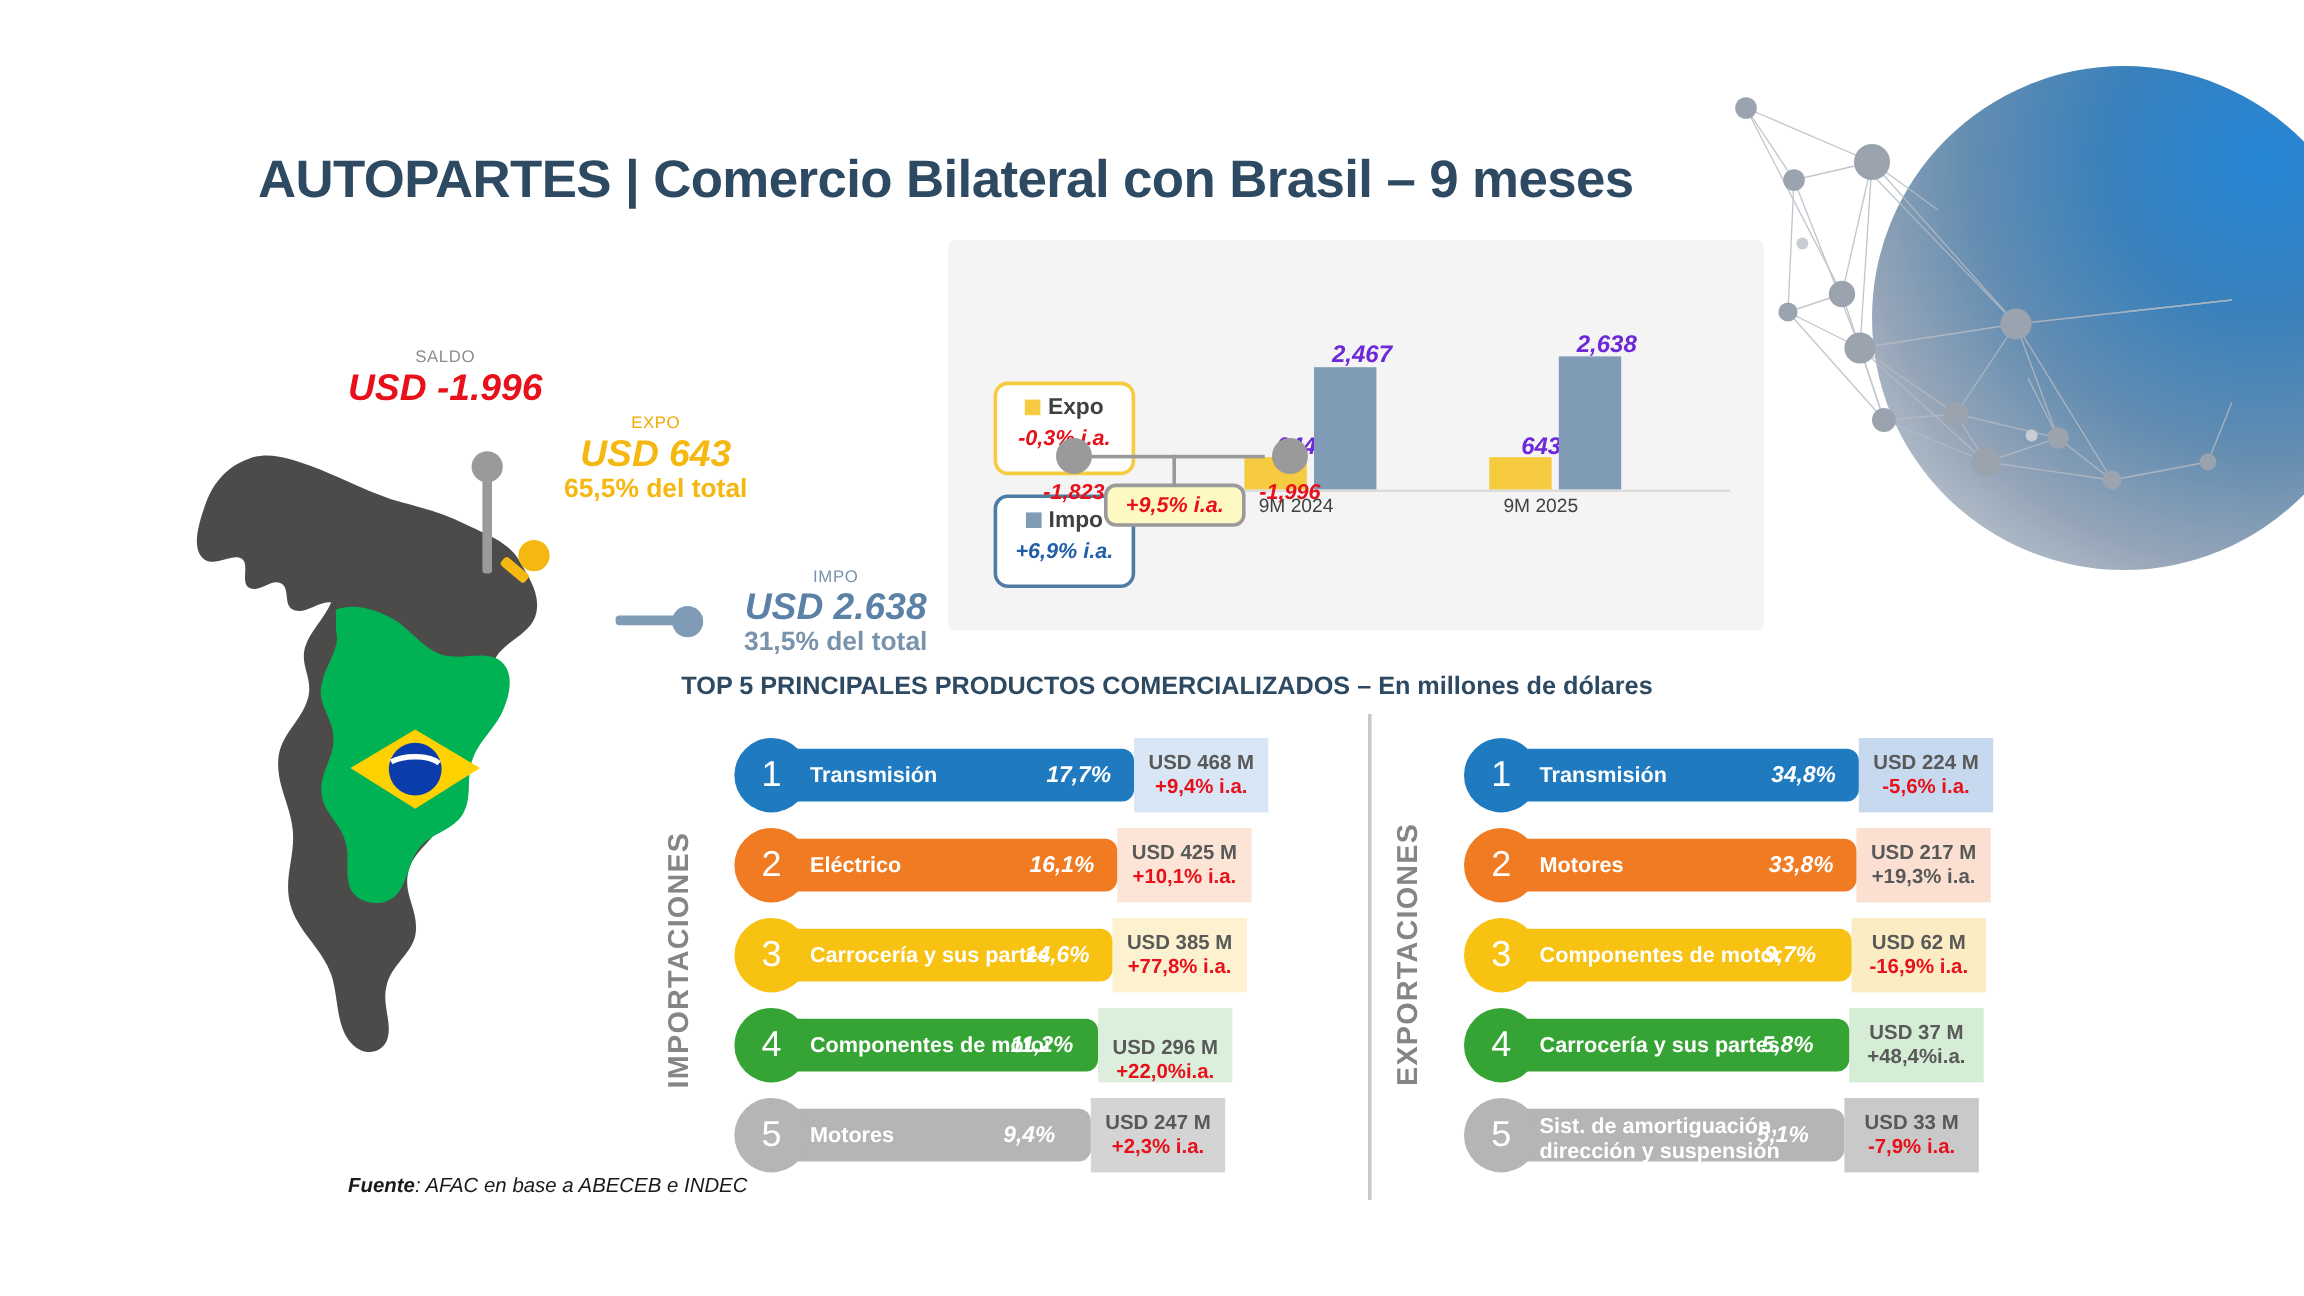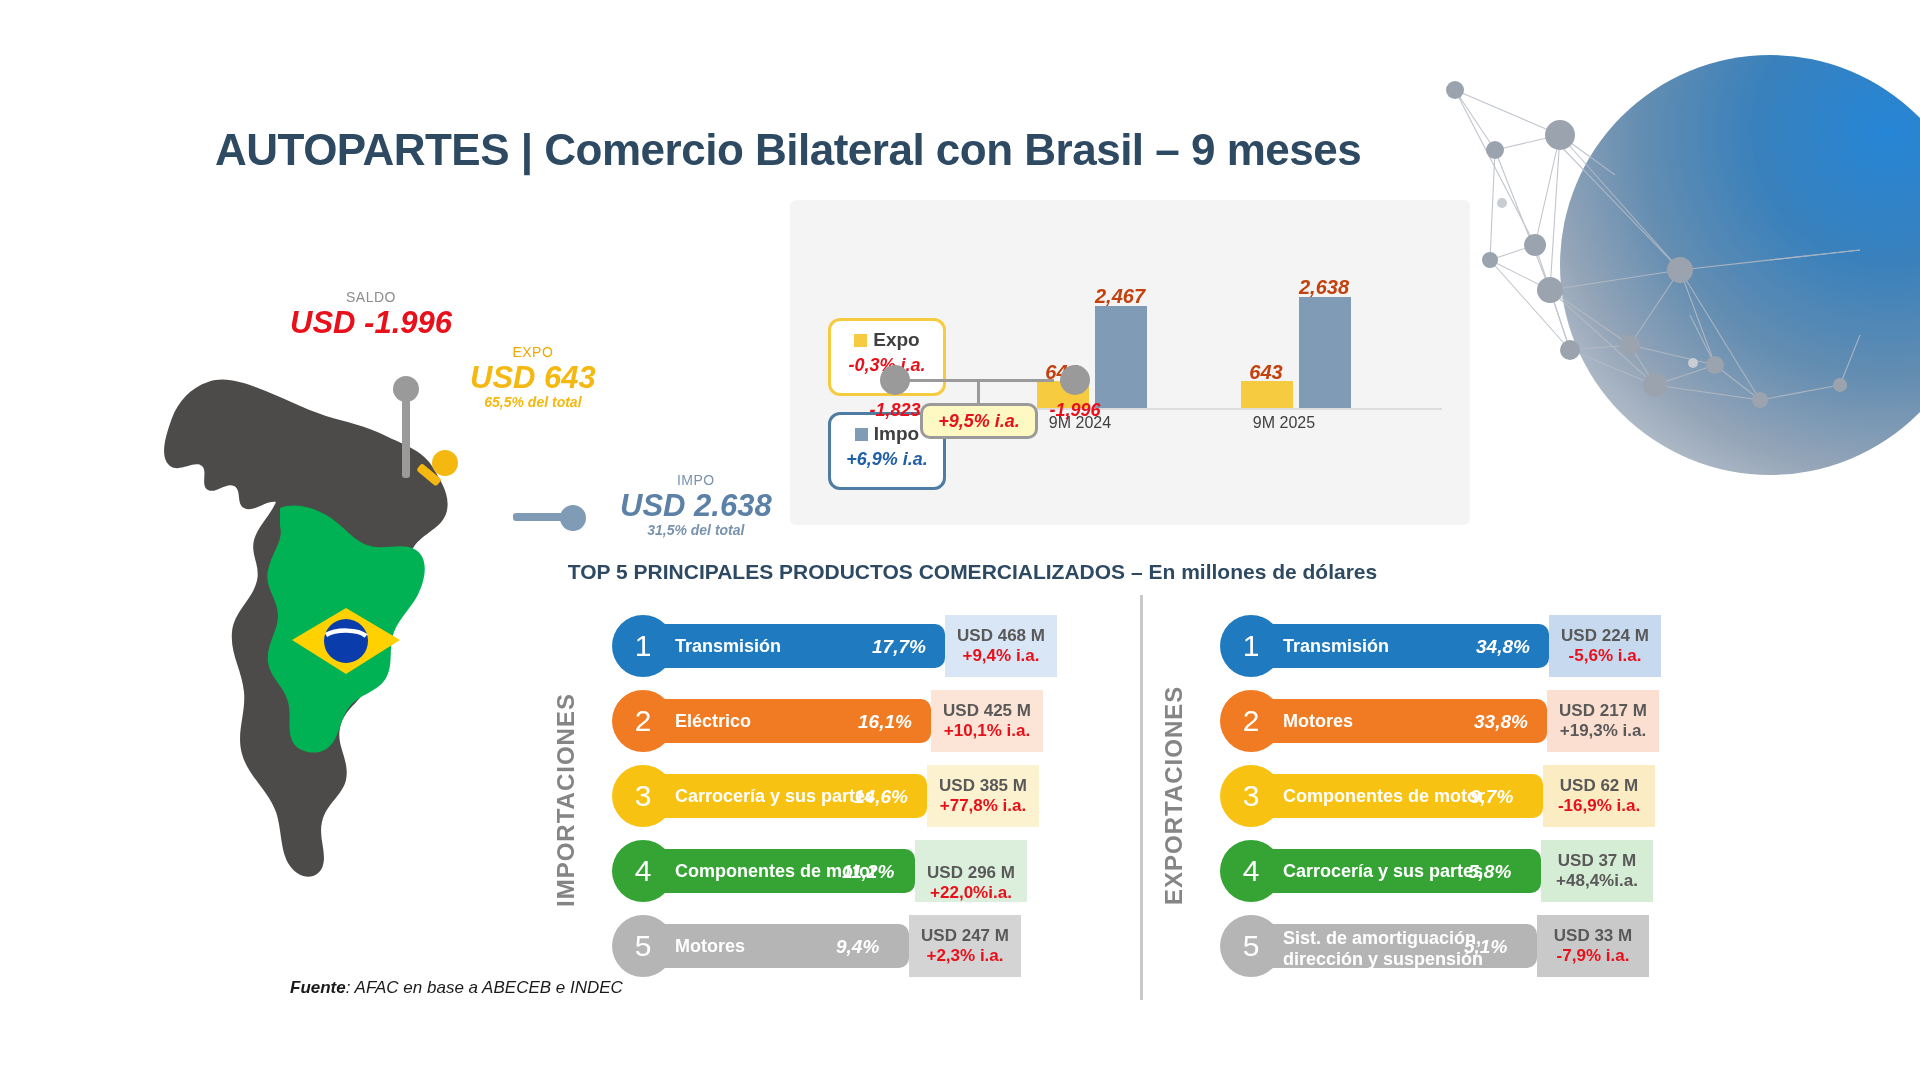--- a/index.html
+++ b/index.html
@@ -23,21 +23,21 @@
   }
   #globe-mesh { position:absolute; left:0; top:0; width:480px; height:430px; }
 
   
   #map-wrap { position:absolute; left:150px; top:340px; width:400px; height:560px; }
 
   
   .callout { position:absolute; text-align:center; line-height:1.12; white-space:nowrap; }
   .callout .co-label { font-size:14px; font-weight:400; letter-spacing:.5px; }
   .callout .co-value { font-size:31px; font-weight:bold; font-style:italic; }
-  .callout .co-sub   { font-size:14px; font-weight:bold; font-style:italic; }
+  .callout .co-sub   { font-size:22px; font-weight:bold; }
 
   #callout-saldo { left:290px; top:290px; }
   #callout-saldo .co-label { color:#8d8d8d; }
   #callout-saldo .co-value { color:#e8101a; }
 
   #callout-expo { left:470px; top:345px; }
   #callout-expo .co-label { color:#f0a800; }
   #callout-expo .co-value { color:#f5b810; }
   #callout-expo .co-sub   { color:#f5b810; }
 
@@ -63,21 +63,21 @@
     border-radius:12px; text-align:center; padding-top:8px;
   }
   .legend-box .lg-row { font-size:19px; font-weight:bold; color:#404040; }
   .legend-box .lg-sw { display:inline-block; width:13px; height:13px; margin-right:6px; vertical-align:middle; }
   .legend-box .lg-val { font-size:18px; font-weight:bold; font-style:italic; color:#e8101a; margin-top:4px; }
   #legend-expo { left:38px; top:118px; border:3px solid #f7cb3f; }
   #legend-impo { left:38px; top:212px; border:3px solid #4f7ca3; }
 
   #plot { position:absolute; left:195px; top:88px; width:450px; height:120px; }
   .bar { position:absolute; bottom:0; }
-  .barlabel { position:absolute; font-size:20px; font-weight:bold; font-style:italic; color:#c2410c; text-align:center; white-space:nowrap; }
+  .barlabel { position:absolute; font-size:20px; font-weight:bold; font-style:italic; color:#6d28d9; text-align:right; white-space:nowrap; }
   #axis-line { position:absolute; left:190px; top:208px; width:462px; height:2px; background:#dcdcdc; }
   .axis-cat { position:absolute; top:214px; font-size:16px; color:#404040; text-align:center; white-space:nowrap; }
 
   .saldo-dot { position:absolute; width:30px; height:30px; border-radius:50%; background:#9a9a9a; }
   .saldo-val { position:absolute; font-size:18px; font-weight:bold; font-style:italic; color:#e8101a; text-align:center; white-space:nowrap; }
   #saldo-bar { position:absolute; left:902px; top:379px; width:152px; height:3px; background:#9a9a9a; }
   #saldo-tick { position:absolute; left:977px; top:379px; width:3px; height:26px; background:#9a9a9a; }
   #saldo-chip {
     position:absolute; left:920px; top:403px; width:118px; height:36px;
     border:3px solid #9a9a9a; border-radius:10px; background:#fef9c3;

